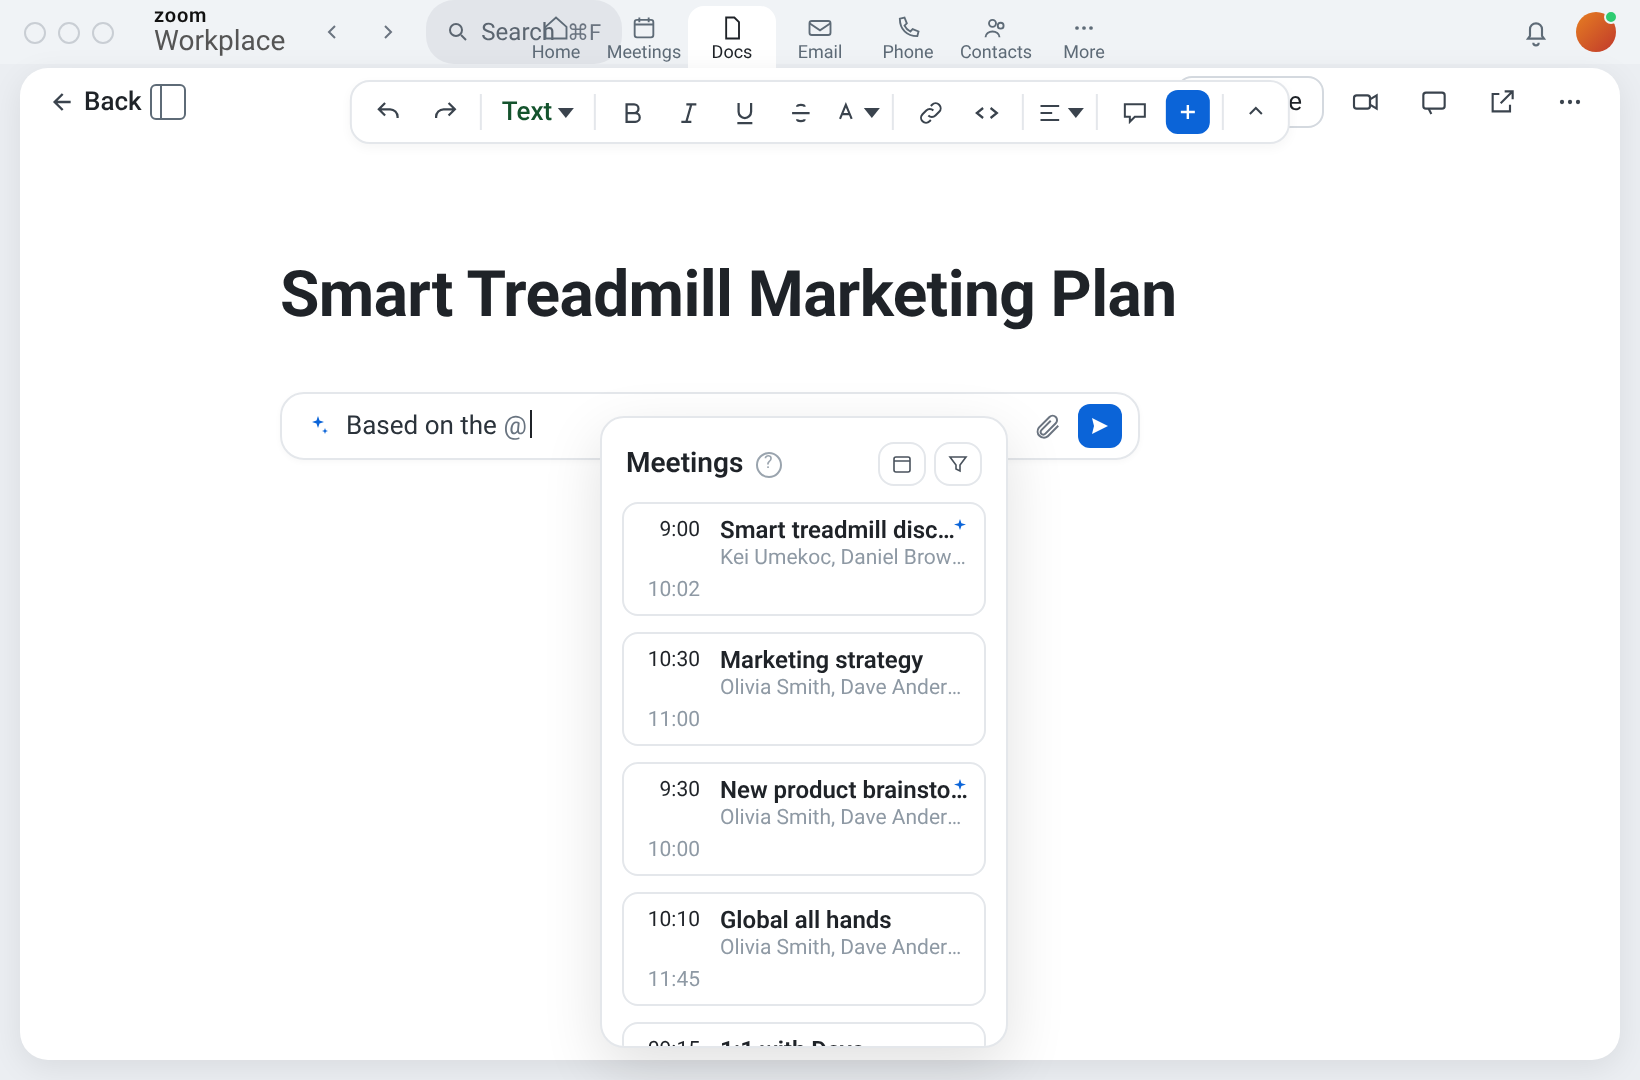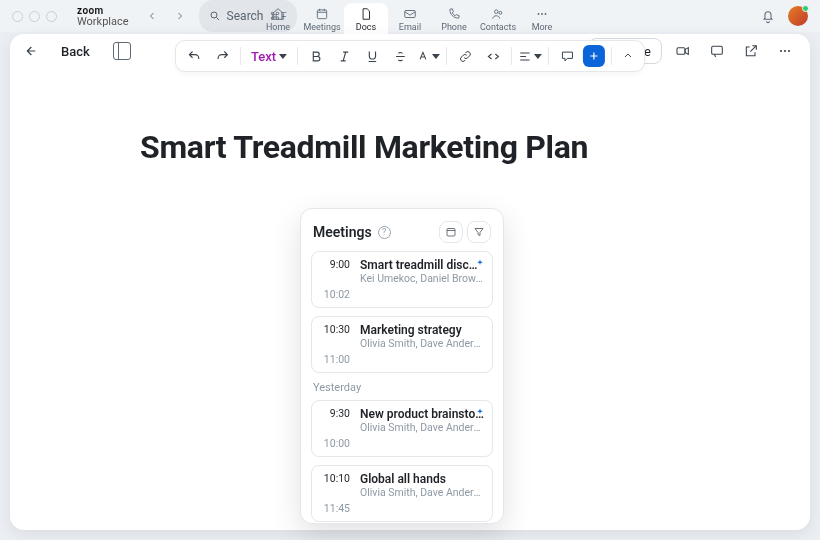--- a/index.html
+++ b/index.html
@@ -37,21 +37,21 @@
     background: #f0f3f6;
   }
   .traffic-lights { display: flex; gap: 6px; padding-right: 10px; }
   .traffic-lights span {
     width: 11px; height: 11px; border-radius: 50%;
     border: 0.9px solid #c9ced4;
     background: #f0f3f6;
   }
   .brand { display:flex; flex-direction:column; line-height:1; margin-right:4px; }
   .brand-top { font-size: 10px; font-weight: 600; letter-spacing:.4px; color:#111; }
-  .brand-bot { font-size: 11px; font-weight: 400; color:#555; }
+  .brand-bot { font-size: 14px; font-weight: 400; color:#555; }
   .chev-btn {
     width:18px; height:18px; display:flex; align-items:center; justify-content:center;
     color:#6b7480; cursor:pointer;
   }
   .search-pill {
     background:#e2e5ea; border-radius:14px; height:22px;
     display:flex; align-items:center; padding:16px 10px; gap:6px;
     color:#5b6570; font-size:12px; min-width:92px;
   }
   .search-pill .kbd { margin-left:auto; font-size:11px; color:#6b7480; }
@@ -77,38 +77,38 @@
   .doc-surface {
     position:absolute; left:10px; right:10px; top:34px; bottom:10px;
     background:#fff; border-radius:14px; box-shadow:var(--shadow);
   }
 
   
   .doc-header {
     height:34px; display:flex; align-items:center; padding:0 12px; gap:8px;
     font-size:13px;
   }
-  .doc-left { display:flex; align-items:center; gap:23px; color:#5e6b77; }
+  .doc-left { display:flex; align-items:center; gap:4px; color:#5e6b77; }
   .doc-left .back-text { color:#1f2328; font-weight:500; }
   .pane-icon { width:18px; height:18px; border:1.4px solid #5e6b77; border-radius:3px;
     position:relative; }
   .pane-icon::after { content:""; position:absolute; left:4px; top:0; bottom:0; width:1.4px;
     background:#5e6b77; }
 
   .doc-toolbar { position:absolute; left:50%; transform:translateX(-50%); top:6px;
     display:flex; align-items:center; gap:4px;
     background:#fff; border:1px solid var(--border); border-radius:10px;
     padding:4px 6px; box-shadow:0 2px 6px rgba(0,0,0,.04);
     height:32px;
   }
   .tb-btn { width:24px; height:24px; display:flex; align-items:center; justify-content:center;
     color:#3a434d; border-radius:6px; }
   .tb-btn svg { width:15px; height:15px; }
   .tb-sep { width:1px; height:18px; background:var(--border); margin:0 2px; }
-  .tb-text { display:flex; align-items:center; gap:3px; font-size:13px; padding:0 4px; color:#a21caf; font-weight:500;}
+  .tb-text { display:flex; align-items:center; gap:3px; font-size:13px; padding:0 4px; color:#14532d; font-weight:500;}
   .caret-dn { width:0; height:0; border-left:4px solid transparent; border-right:4px solid transparent;
     border-top:5px solid #3a434d; }
   .tb-plus {
     width:22px; height:22px; background:var(--blue); border-radius:6px;
     display:flex; align-items:center;justify-content:center; color:#fff; font-weight:700;
   }
   .tb-collapse { width:20px; height:20px; display:flex; align-items:center; justify-content:center; }
 
   .doc-right { margin-left:auto; display:flex; align-items:center; gap:8px; }
   .avatar-stack { display:flex; }
@@ -401,20 +401,42 @@
             <circle cx="12" cy="12" r="1.6" fill="currentColor"></circle>
             <circle cx="18" cy="12" r="1.6" fill="currentColor"></circle>
           </svg>
         </div>
     </div>
   </div>
 
   <div class="doc-body">
     <div class="doc-title">Smart Treadmill Marketing Plan</div>
 
+    <div class="ai-bar">
+      <span class="ai-sparkle">
+        <svg viewBox="0 0 24 24">
+            <path d="M12 2l1.5 4.5L18 8l-4.5 1.5L12 14l-1.5-4.5L6 8l4.5-1.5zM19 14l.8 2.2L22 17l-2.2.8L19 20l-.8-2.2L16 17l2.2-.8z" fill="currentColor"></path>
+          </svg>
+      </span>
+      <span class="ai-text">
+        <span>Based on the </span><span class="at">@</span><span class="cursor"></span>
+      </span>
+      <div class="ai-right">
+        <div class="clip-btn">
+          <svg viewBox="0 0 24 24" width="15" height="15">
+              <path d="M21 11l-8.5 8.5a5 5 0 01-7-7L14 4a3.5 3.5 0 015 5l-8.5 8.5a2 2 0 01-3-3L15 7" fill="none" stroke="currentColor" stroke-width="1.6"></path>
+            </svg>
+        </div>
+        <div class="send-btn">
+          <svg viewBox="0 0 24 24" width="12" height="12">
+              <path d="M4 20l16-8L4 4l2 8z" fill="#fff"></path>
+            </svg>
+        </div>
+      </div>
+    </div>
   </div>
 
 </div>
 
 <div class="popover">
   <div class="pop-head">
     <span class="pop-title">Meetings</span>
     <span class="info-dot">?</span>
     <div class="pop-head-right">
       <div class="pill-btn">
@@ -451,21 +473,20 @@
       <div class="mtg-time">
         <span class="t-start">10:30</span>
         <span class="t-end">11:00</span>
       </div>
       <div class="mtg-main">
         <div class="mtg-title">Marketing strategy</div>
         <div class="mtg-ppl">Olivia Smith, Dave Anderson, Tom Nguyen</div>
       </div>
 
     </div>
-      <span class="group-label">Yesterday</span>
       <div class="mtg-card">
       <div class="mtg-time">
         <span class="t-start">9:30</span>
         <span class="t-end">10:00</span>
       </div>
       <div class="mtg-main">
         <div class="mtg-title">New product brainstorm</div>
         <div class="mtg-ppl">Olivia Smith, Dave Anderson, Tom Nguyen</div>
       </div>
       <span class="mtg-star">

